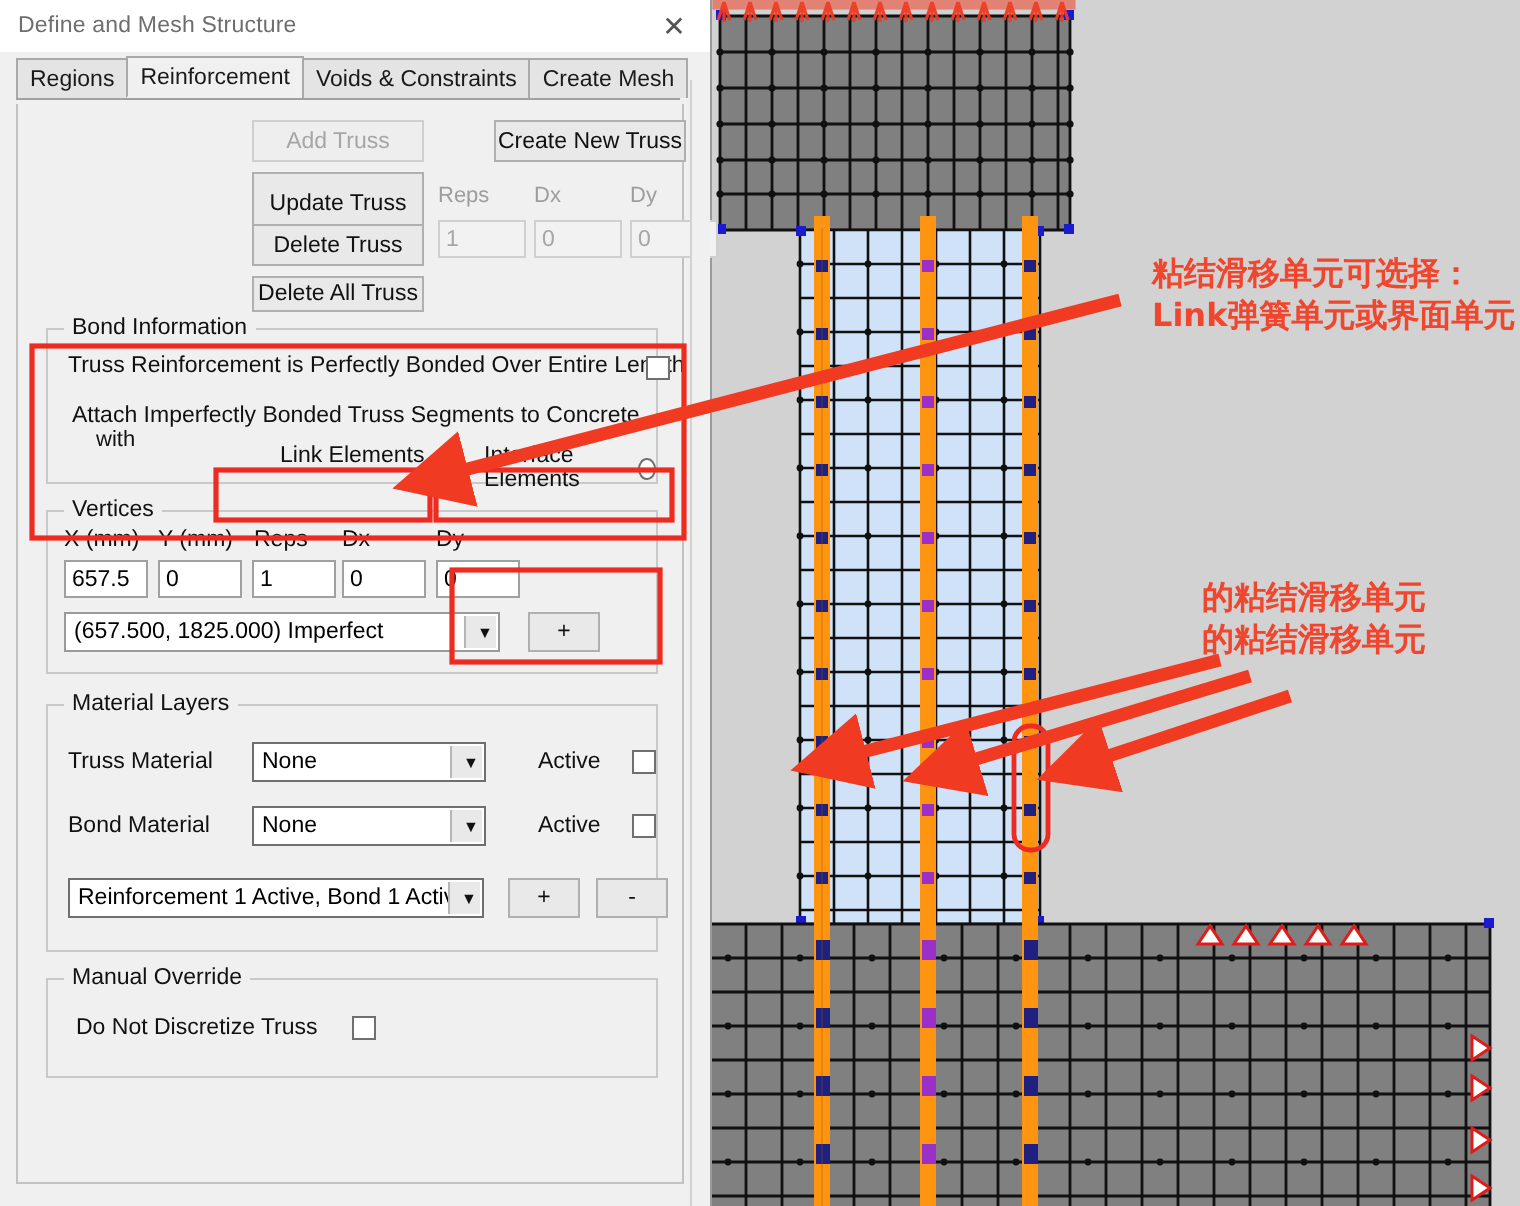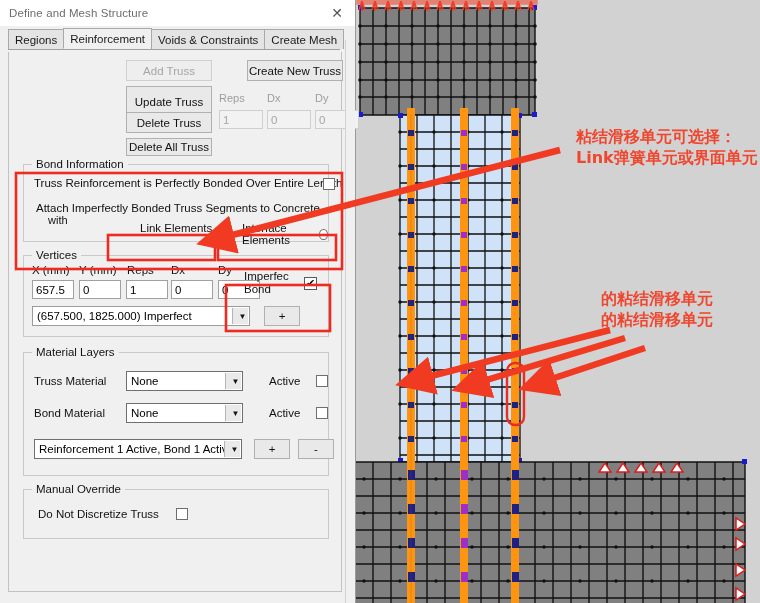--- a/index.html
+++ b/index.html
@@ -540,27 +540,20 @@
       <div class="vert-lbl" id="vl-reps">Reps</div>
       <div class="vert-lbl" id="vl-dx">Dx</div>
       <div class="vert-lbl" id="vl-dy">Dy</div>
 
       <input class="vin" id="vi-x" value="657.5" style="">
       <input class="vin" id="vi-y" value="0" style="">
       <input class="vin" id="vi-reps" value="1" style="">
       <input class="vin" id="vi-dx" value="0" style="">
       <input class="vin" id="vi-dy" value="0" style="">
 
-      <div id="imperfec-box">
-        <div id="imperfec-lbl">
-          <span>Imperfec</span><br>
-          <span>Bond</span>
-        </div>
-        <div id="imperfec-chk">✔</div>
-      </div>
 
       <div id="vert-combo">
         <span>(657.500, 1825.000) Imperfect</span>
         <span class="combo-arrow">▼</span>
       </div>
       <div class="btn" id="vert-plus">+</div>
     </div>
 
     <div class="group" id="grp-mat">
       <div class="group-title">Material Layers</div>

